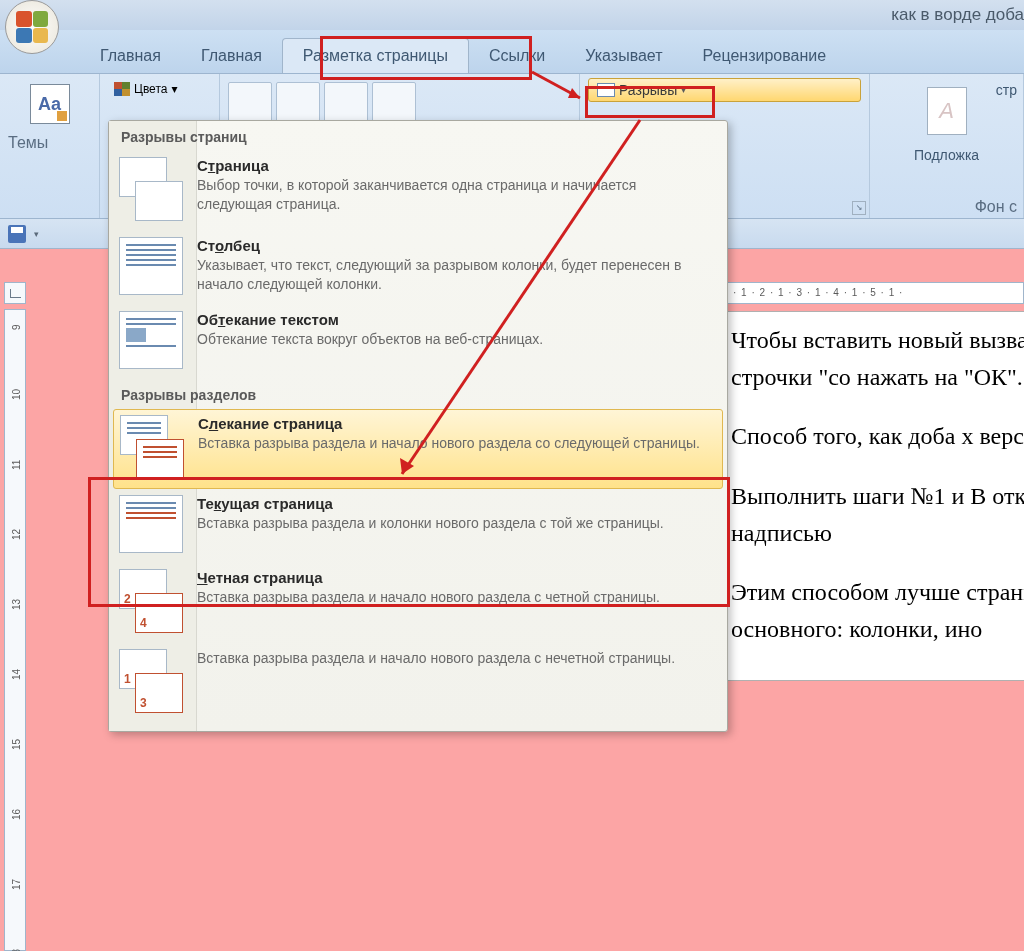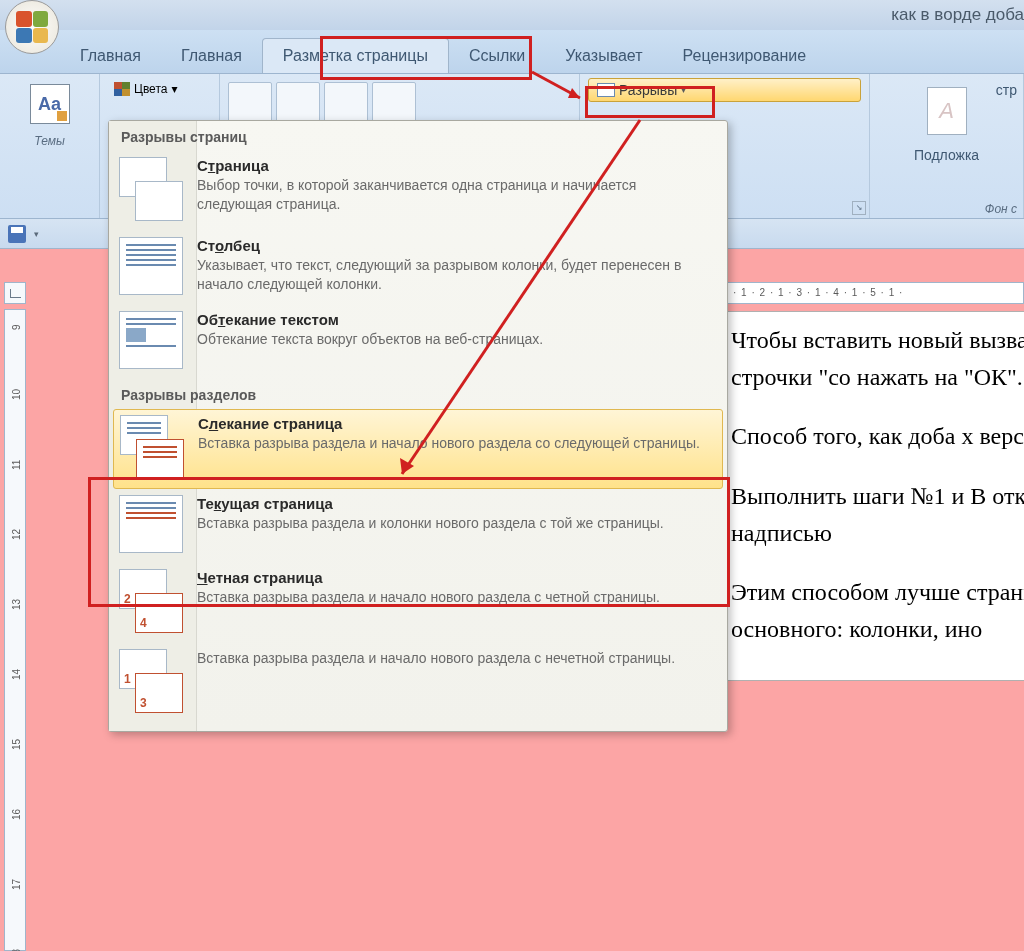--- a/index.html
+++ b/index.html
@@ -8,27 +8,27 @@
   .title-bar { background: linear-gradient(#d3e0ef, #c2d4e9); height: 30px; display: flex; align-items: center; padding-left: 80px; color: #4a5a6a; font-size: 17px; justify-content: flex-end; }
   .office-button { position: absolute; top: 0; left: 5px; width: 58px; height: 58px; z-index: 10; }
   .office-button .circle { width: 54px; height: 54px; border-radius: 50%; background: radial-gradient(#fff, #e8e4d8); border: 1px solid #9a9a9a; display: flex; align-items: center; justify-content: center; }
   .office-logo { width: 32px; height: 32px; display: grid; grid-template: 1fr 1fr / 1fr 1fr; gap: 1px; }
   .office-logo div { border-radius: 3px; }
   .office-logo .q1 { background: #d9532c; }
   .office-logo .q2 { background: #7fa93e; }
   .office-logo .q3 { background: #3c78b4; }
   .office-logo .q4 { background: #e9b84e; }
 
-  .ribbon-tabs { background: linear-gradient(#cde0f3, #bdd4ec); height: 44px; display: flex; align-items: flex-end; padding-left: 60px; border-bottom: 1px solid #9db5cf; }
+  .ribbon-tabs { background: linear-gradient(#cde0f3, #bdd4ec); height: 44px; display: flex; align-items: flex-end; padding-left: 80px; border-bottom: 1px solid #9db5cf; }
   .ribbon-tab { padding: 8px 20px 8px 20px; color: #3f5872; font-size: 16px; cursor: pointer; position: relative; }
   .ribbon-tab.active { background: linear-gradient(#dbe8f6, #dbe8f6); border: 1px solid #a0b5cb; border-bottom: none; border-radius: 4px 4px 0 0; }
 
   .ribbon { background: linear-gradient(#dbe8f6, #cddff3); height: 145px; display: flex; border-bottom: 1px solid #9db5cf; position: relative; }
   .ribbon-group { border-right: 1px solid #b5c9de; padding: 5px 8px; display: flex; flex-direction: column; position: relative; }
-  .ribbon-group-label { text-align: center; font-size: 12px; color: #5a6d82; padding-top: 5px; font-style: italic; }
+  .ribbon-group-label { font-size: 16px; color: #5a6d82; padding-top: 5px; }
   .ribbon-group .launcher { position: absolute; right: 3px; bottom: 3px; width: 14px; height: 14px; border: 1px solid #a0b0c0; font-size: 8px; text-align: center; line-height: 12px; color: #5a6d82; }
 
   .theme-btn { display: flex; flex-direction: column; align-items: center; padding: 5px; }
   .theme-icon { width: 40px; height: 40px; border: 1px solid #7a8a9a; background: #fff; position: relative; display: flex; align-items: center; justify-content: center; font-size: 18px; color: #4a6aa8; font-weight: bold; }
   .theme-icon::after { content: ''; position: absolute; right: 2px; bottom: 2px; width: 10px; height: 10px; background: #e0a040; }
 
   .colors-row { display: flex; align-items: center; gap: 4px; padding: 3px 6px; }
   .color-swatch { width: 16px; height: 14px; display: grid; grid-template: 1fr 1fr / 1fr 1fr; }
   .color-swatch div:nth-child(1){ background:#c05030; } .color-swatch div:nth-child(2){ background:#608030; }
   .color-swatch div:nth-child(3){ background:#3060a0; } .color-swatch div:nth-child(4){ background:#c09030; }

